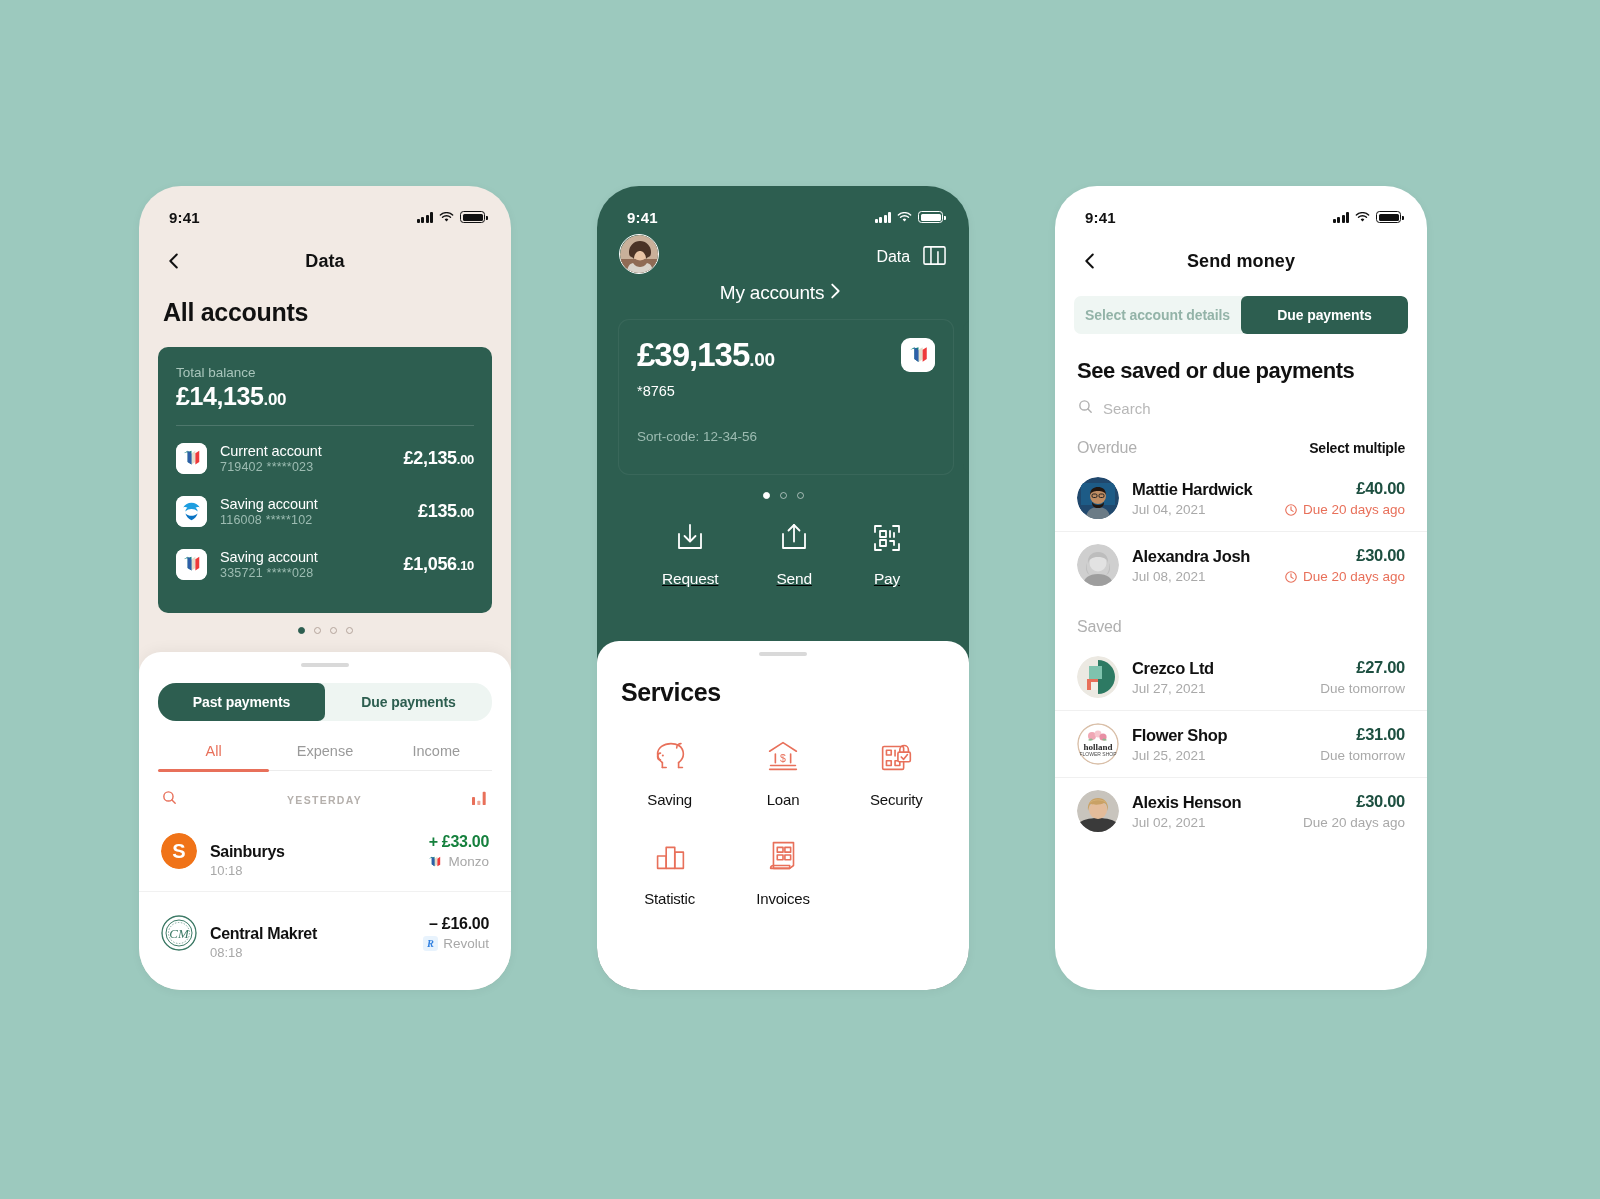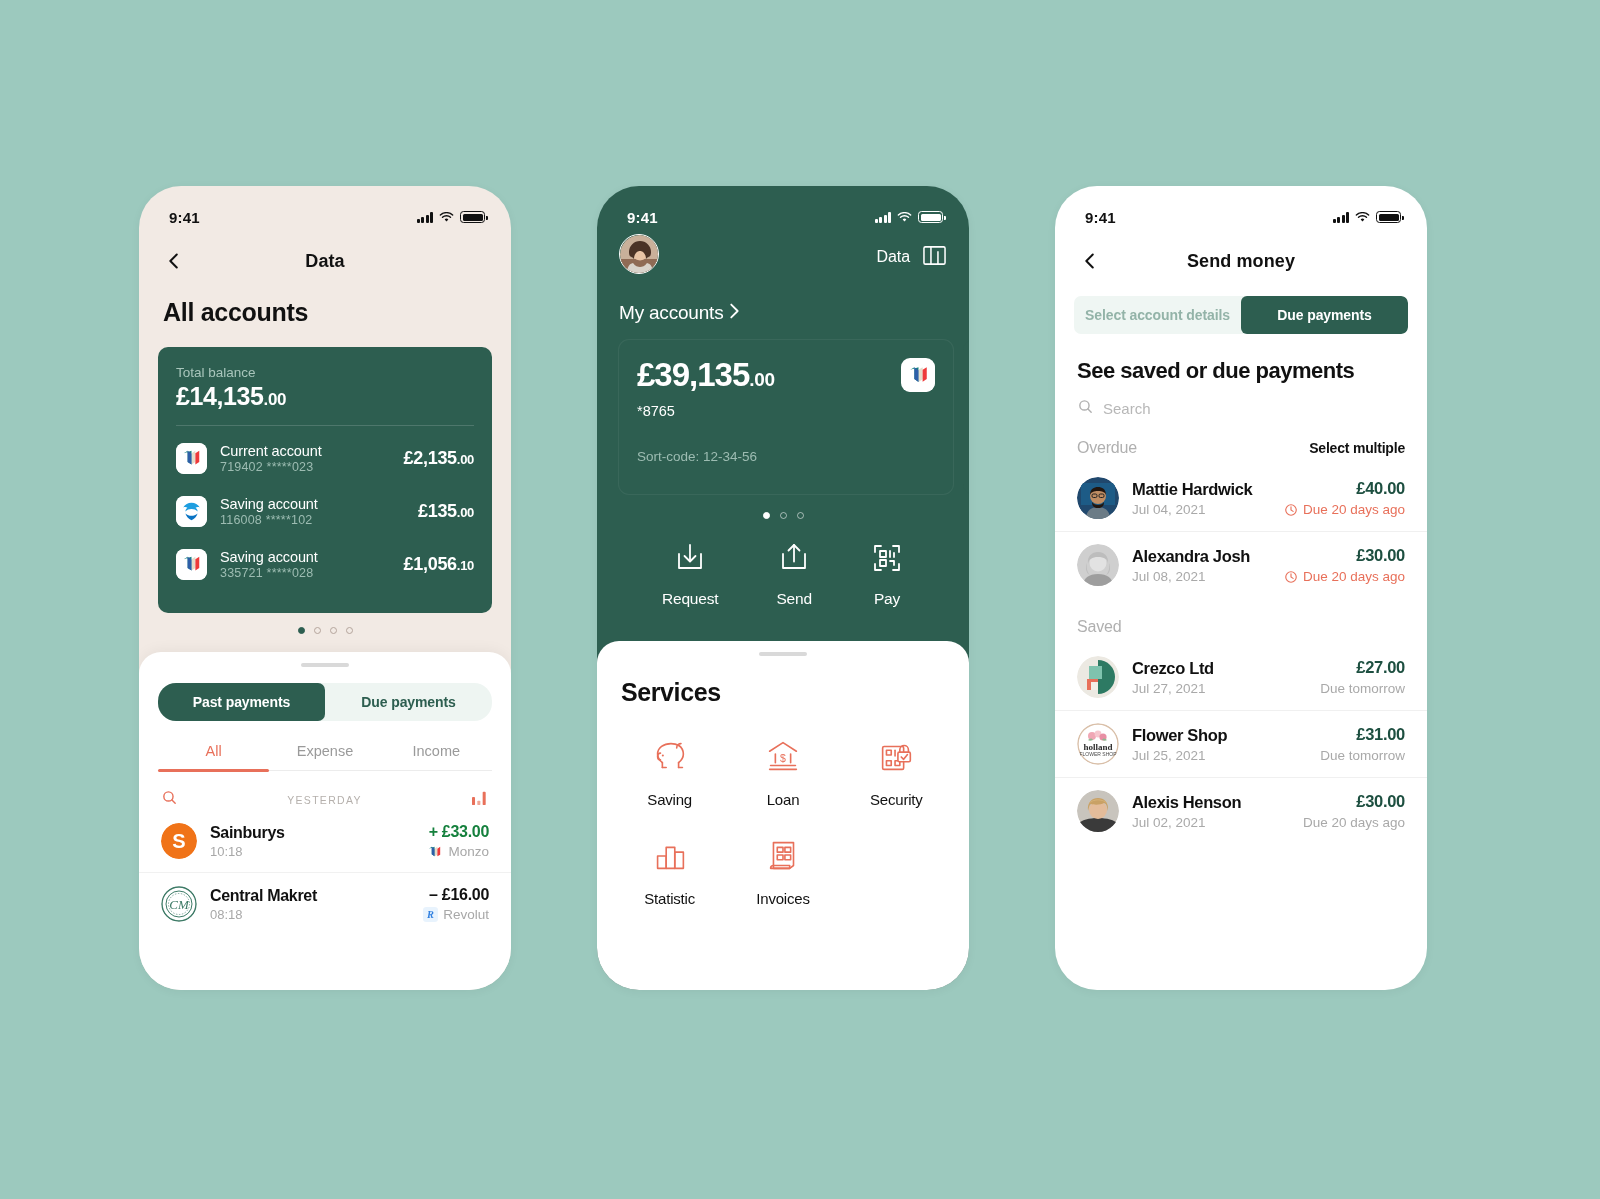--- a/index.html
+++ b/index.html
@@ -91,55 +91,55 @@
   .seg .on { background:#2d5e50; color:#fff; border-radius:7px; }
   .seg .off { color:#2d5e50; }
 
   .ftabs { display:flex; margin: 22px 19px 0 19px; position:relative; }
   .ftabs > div { flex:1; text-align:center; font-size:14.5px; color:#9a9a9a; padding-bottom:11px; cursor:pointer;}
   .ftabs .on { color:#e8705a; }
   .ftab-line { height:1px; background:#ececec; margin: 0 19px; position:relative; }
   .ftab-line i { position:absolute; left:0; top:-1px; width: 33.3%; height:3px; background:#e8705a; border-radius:2px; }
 
   .daterow { display:flex; align-items:center; justify-content:space-between; margin: 18px 22px 0 22px; }
-  .daterow .date { font-size:10.5px; letter-spacing:1.3px; color:#b5b0ac; font-weight:normal; }
+  .daterow .date { font-size:10.5px; letter-spacing:1.3px; color:#b5b0ac; font-weight:bold; }
 
   .tx { display:flex; align-items:center; padding: 13px 22px; }
   .tx + .tx { border-top: 1px solid #f1f1f1; }
   .tx-av { width:36px; height:36px; border-radius:50%; flex:none; overflow:hidden; display:flex; align-items:center; justify-content:center; }
-  .tx-mid { margin-left:13px; flex:1; min-width:0; }
+  .tx-mid { margin-left:13px; flex:1; min-width:0;margin-top:20px; }
   .tx-name { font-size:16px; font-weight:bold; color:#111; letter-spacing:-.3px; }
   .tx-time { font-size:13px; color:#a8a8a8; margin-top:2px; }
   .tx-right { text-align:right; }
   .tx-amt { font-size:16px; font-weight:bold; letter-spacing:-.3px; white-space:nowrap;}
   .tx-amt.pos { color:#15803d; }
   .tx-amt.neg { color:#111; }
   .tx-bank { font-size:13.5px; color:#a8a8a8; margin-top:3px; display:flex; align-items:center; justify-content:flex-end; gap:5px;}
 
   
   .p2-top { padding: 0 22px; }
   .p2-hdr { display:flex; align-items:center; justify-content:flex-end; gap:12px; height:46px; position:relative;}
   .avatar { position:absolute; left:0; top:0; width:40px; height:40px; border-radius:50%; overflow:hidden; border:1.5px solid #fff; }
   .p2-data { color:#fff; font-size:16px; letter-spacing:-.1px;}
-  .p2-myacct { display:flex; align-items:center; justify-content:flex-start; margin-top:20px;}
+  .p2-myacct { display:flex; align-items:center; justify-content:center; }
   .p2-myacct .t { color:#fff; font-size:19px; letter-spacing:-.2px;}
   .card-rail { position:relative; margin-top:14px; height:154px; }
   .pcard { position:absolute; top:0; background:#2d5e50; border-radius:10px; }
   .pcard.main { left:0; width:334px; height:154px; padding:18px 18px; box-shadow: 0 0 0 1px rgba(255,255,255,.06); }
   .pcard.peek { left:344px; width:60px; height:154px; }
   .pc-amt { font-size:33px; font-weight:bold; color:#fff; letter-spacing:-1px; line-height:1; }
   .pc-amt .dec { font-size:19px; letter-spacing:-.3px;}
   .pc-row1 { display:flex; align-items:flex-start; justify-content:space-between; }
   .pc-logo { width:34px; height:34px; border-radius:9px; background:#fff; display:flex; align-items:center; justify-content:center; overflow:hidden;}
   .pc-mask { font-size:14.5px; color:#fff; margin-top:11px; }
   .pc-sort { font-size:13.5px; color:#9dbcb2; margin-top:30px; }
   .dots2 { display:flex; justify-content:center; gap:10px; margin-top:18px; }
   .dots2 i { width:7px; height:7px; border-radius:50%; display:block; border:1.2px solid rgba(255,255,255,.55); }
   .dots2 i.on { background:#fff; border-color:#fff; }
-  .actions { display:flex; justify-content:space-around; margin-top:22px; padding: 0 14px;}
+  .actions { display:flex; justify-content:space-around; margin-top:22px; padding: 0 14px; text-decoration: underline;}
   .action { text-align:center; cursor:pointer; }
   .action .lbl { color:#fff; font-size:15.5px; margin-top:11px; letter-spacing:-.2px;}
   .p2-sheet { position:absolute; left:0; right:0; bottom:0; top:455px; background:#fff; border-radius:22px 22px 0 0; }
   .svc-title { font-size:25px; font-weight:bold; color:#111; padding: 22px 24px 0 24px; letter-spacing:-.4px;}
   .svc-grid { display:grid; grid-template-columns: repeat(3,1fr); row-gap: 26px; padding: 28px 16px 0 16px; }
   .svc { text-align:center; cursor:pointer; }
   .svc .lbl { margin-top:10px; font-size:15px; color:#111; letter-spacing:-.2px;}
 
   
   .seg3 { display:flex; margin: 8px 19px 0 19px; background:#eff6f3; border-radius:7px; overflow:hidden; }

